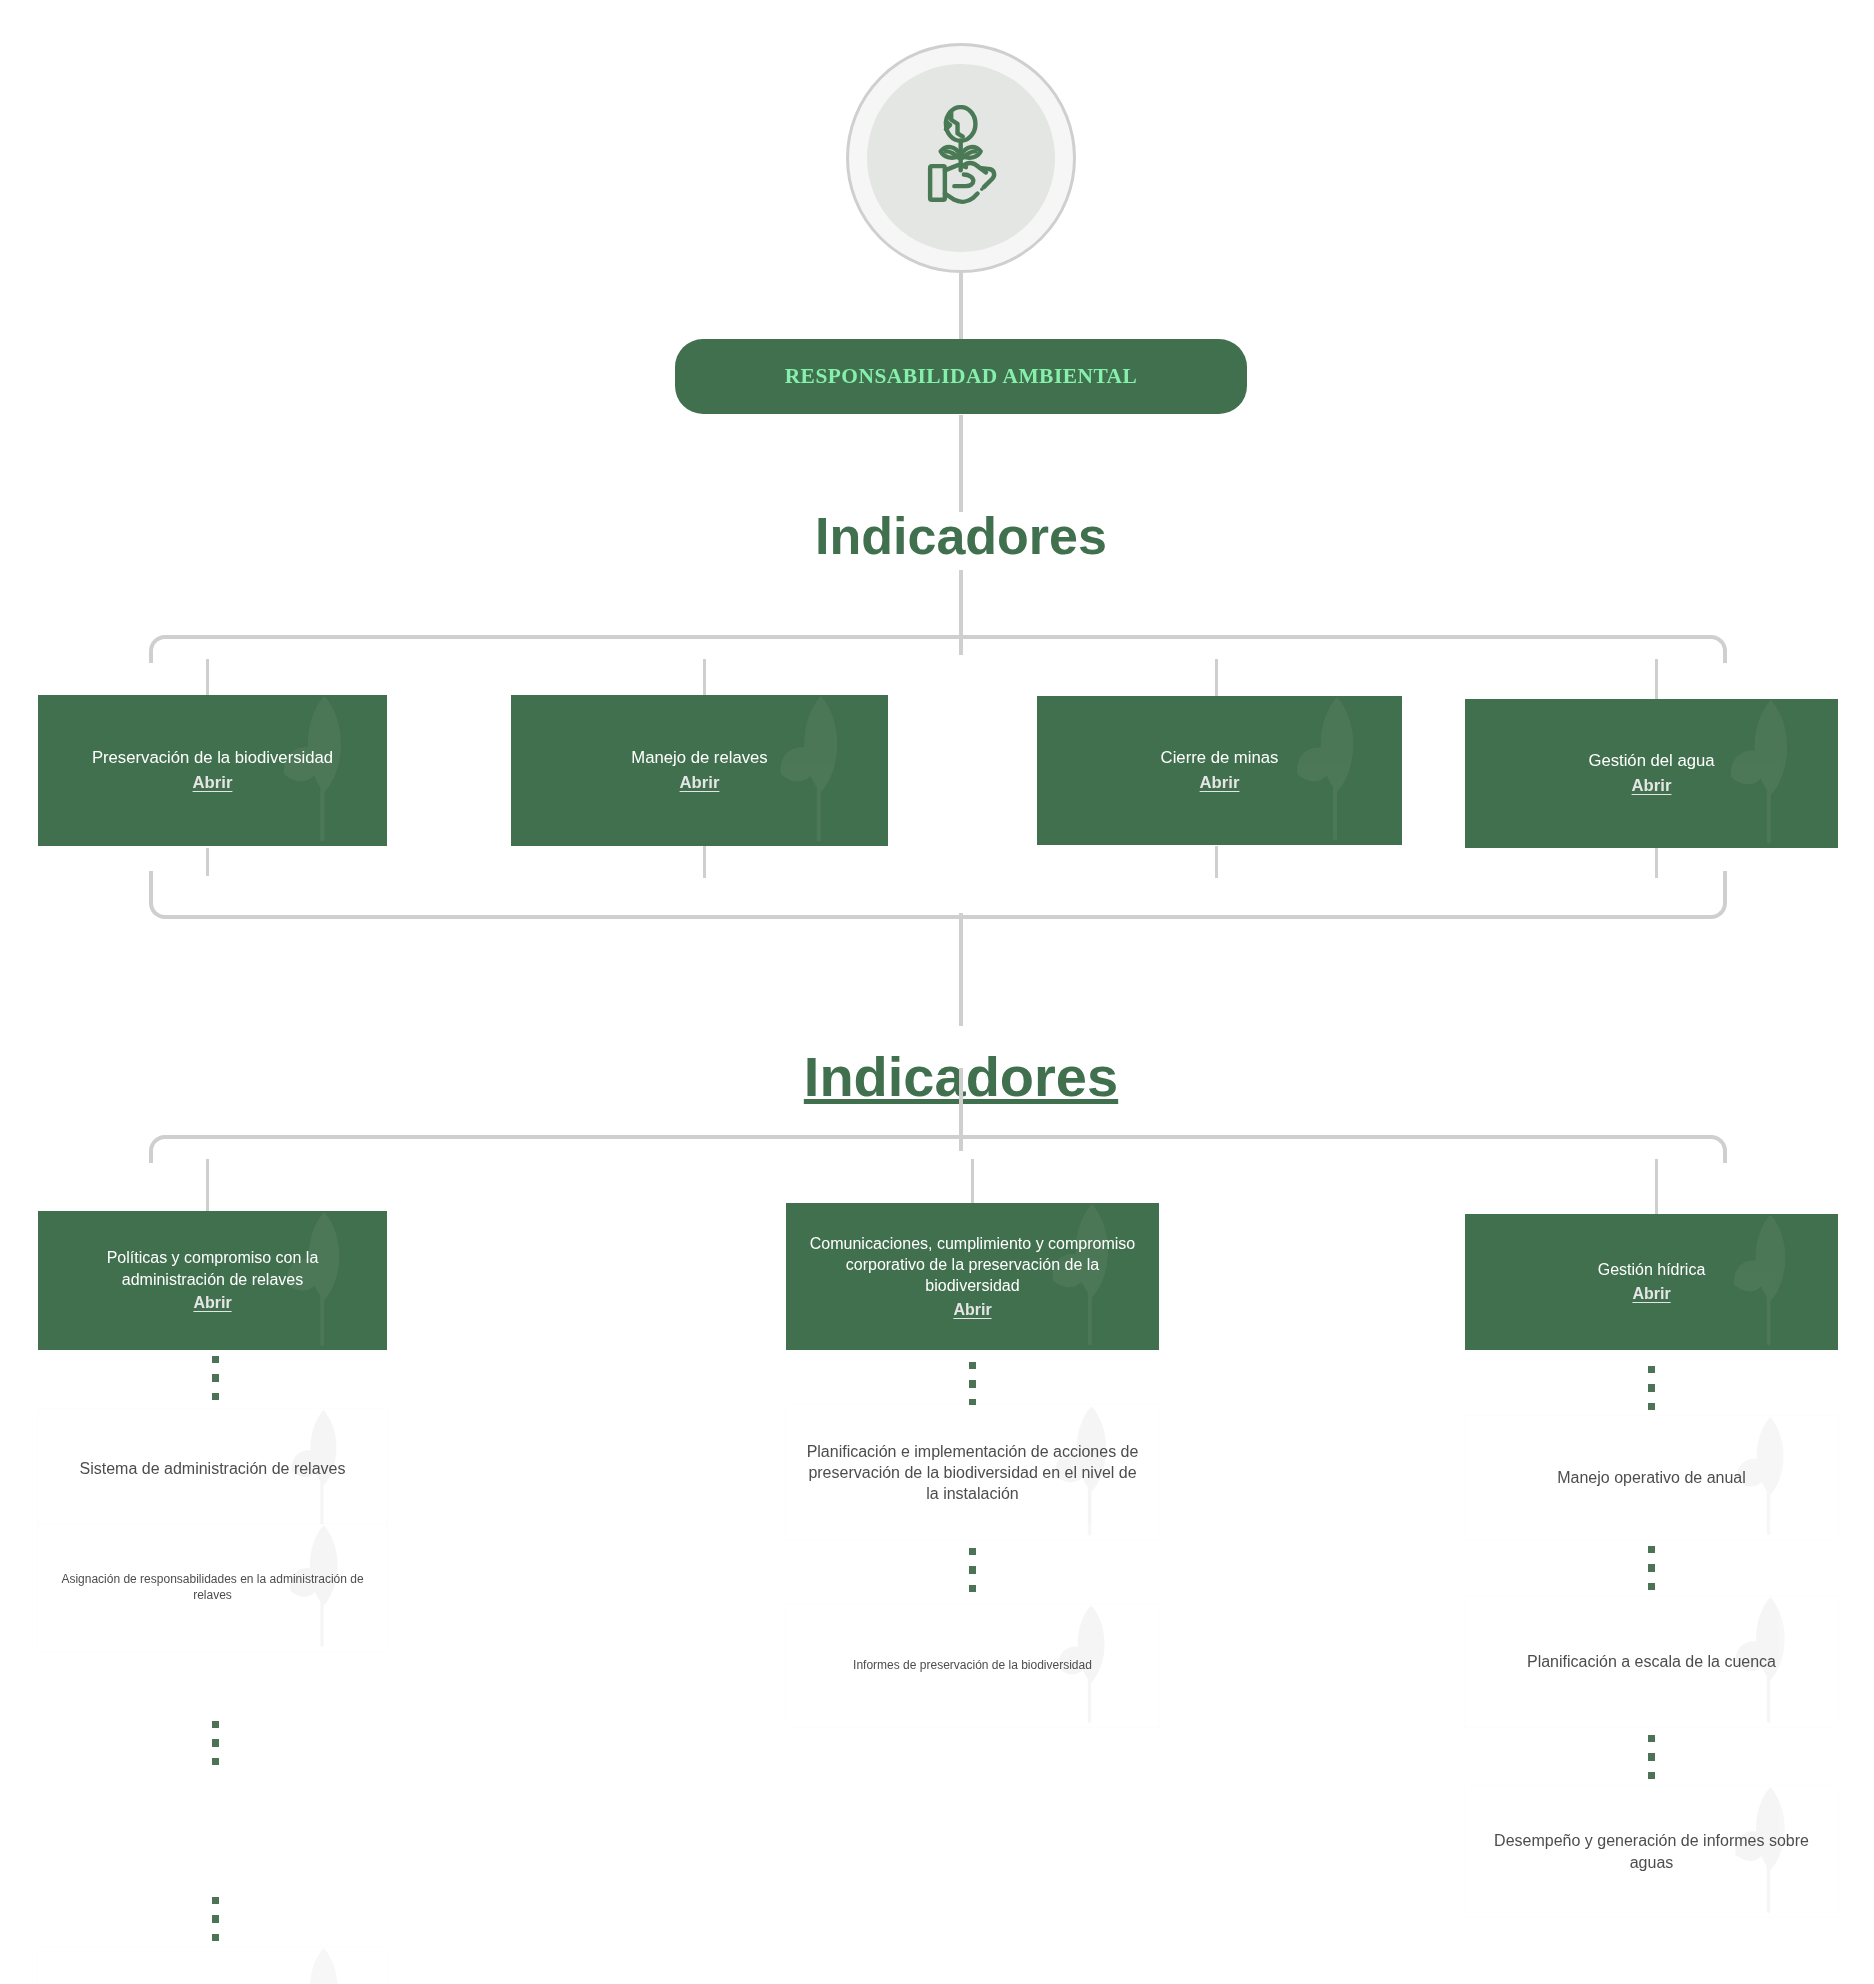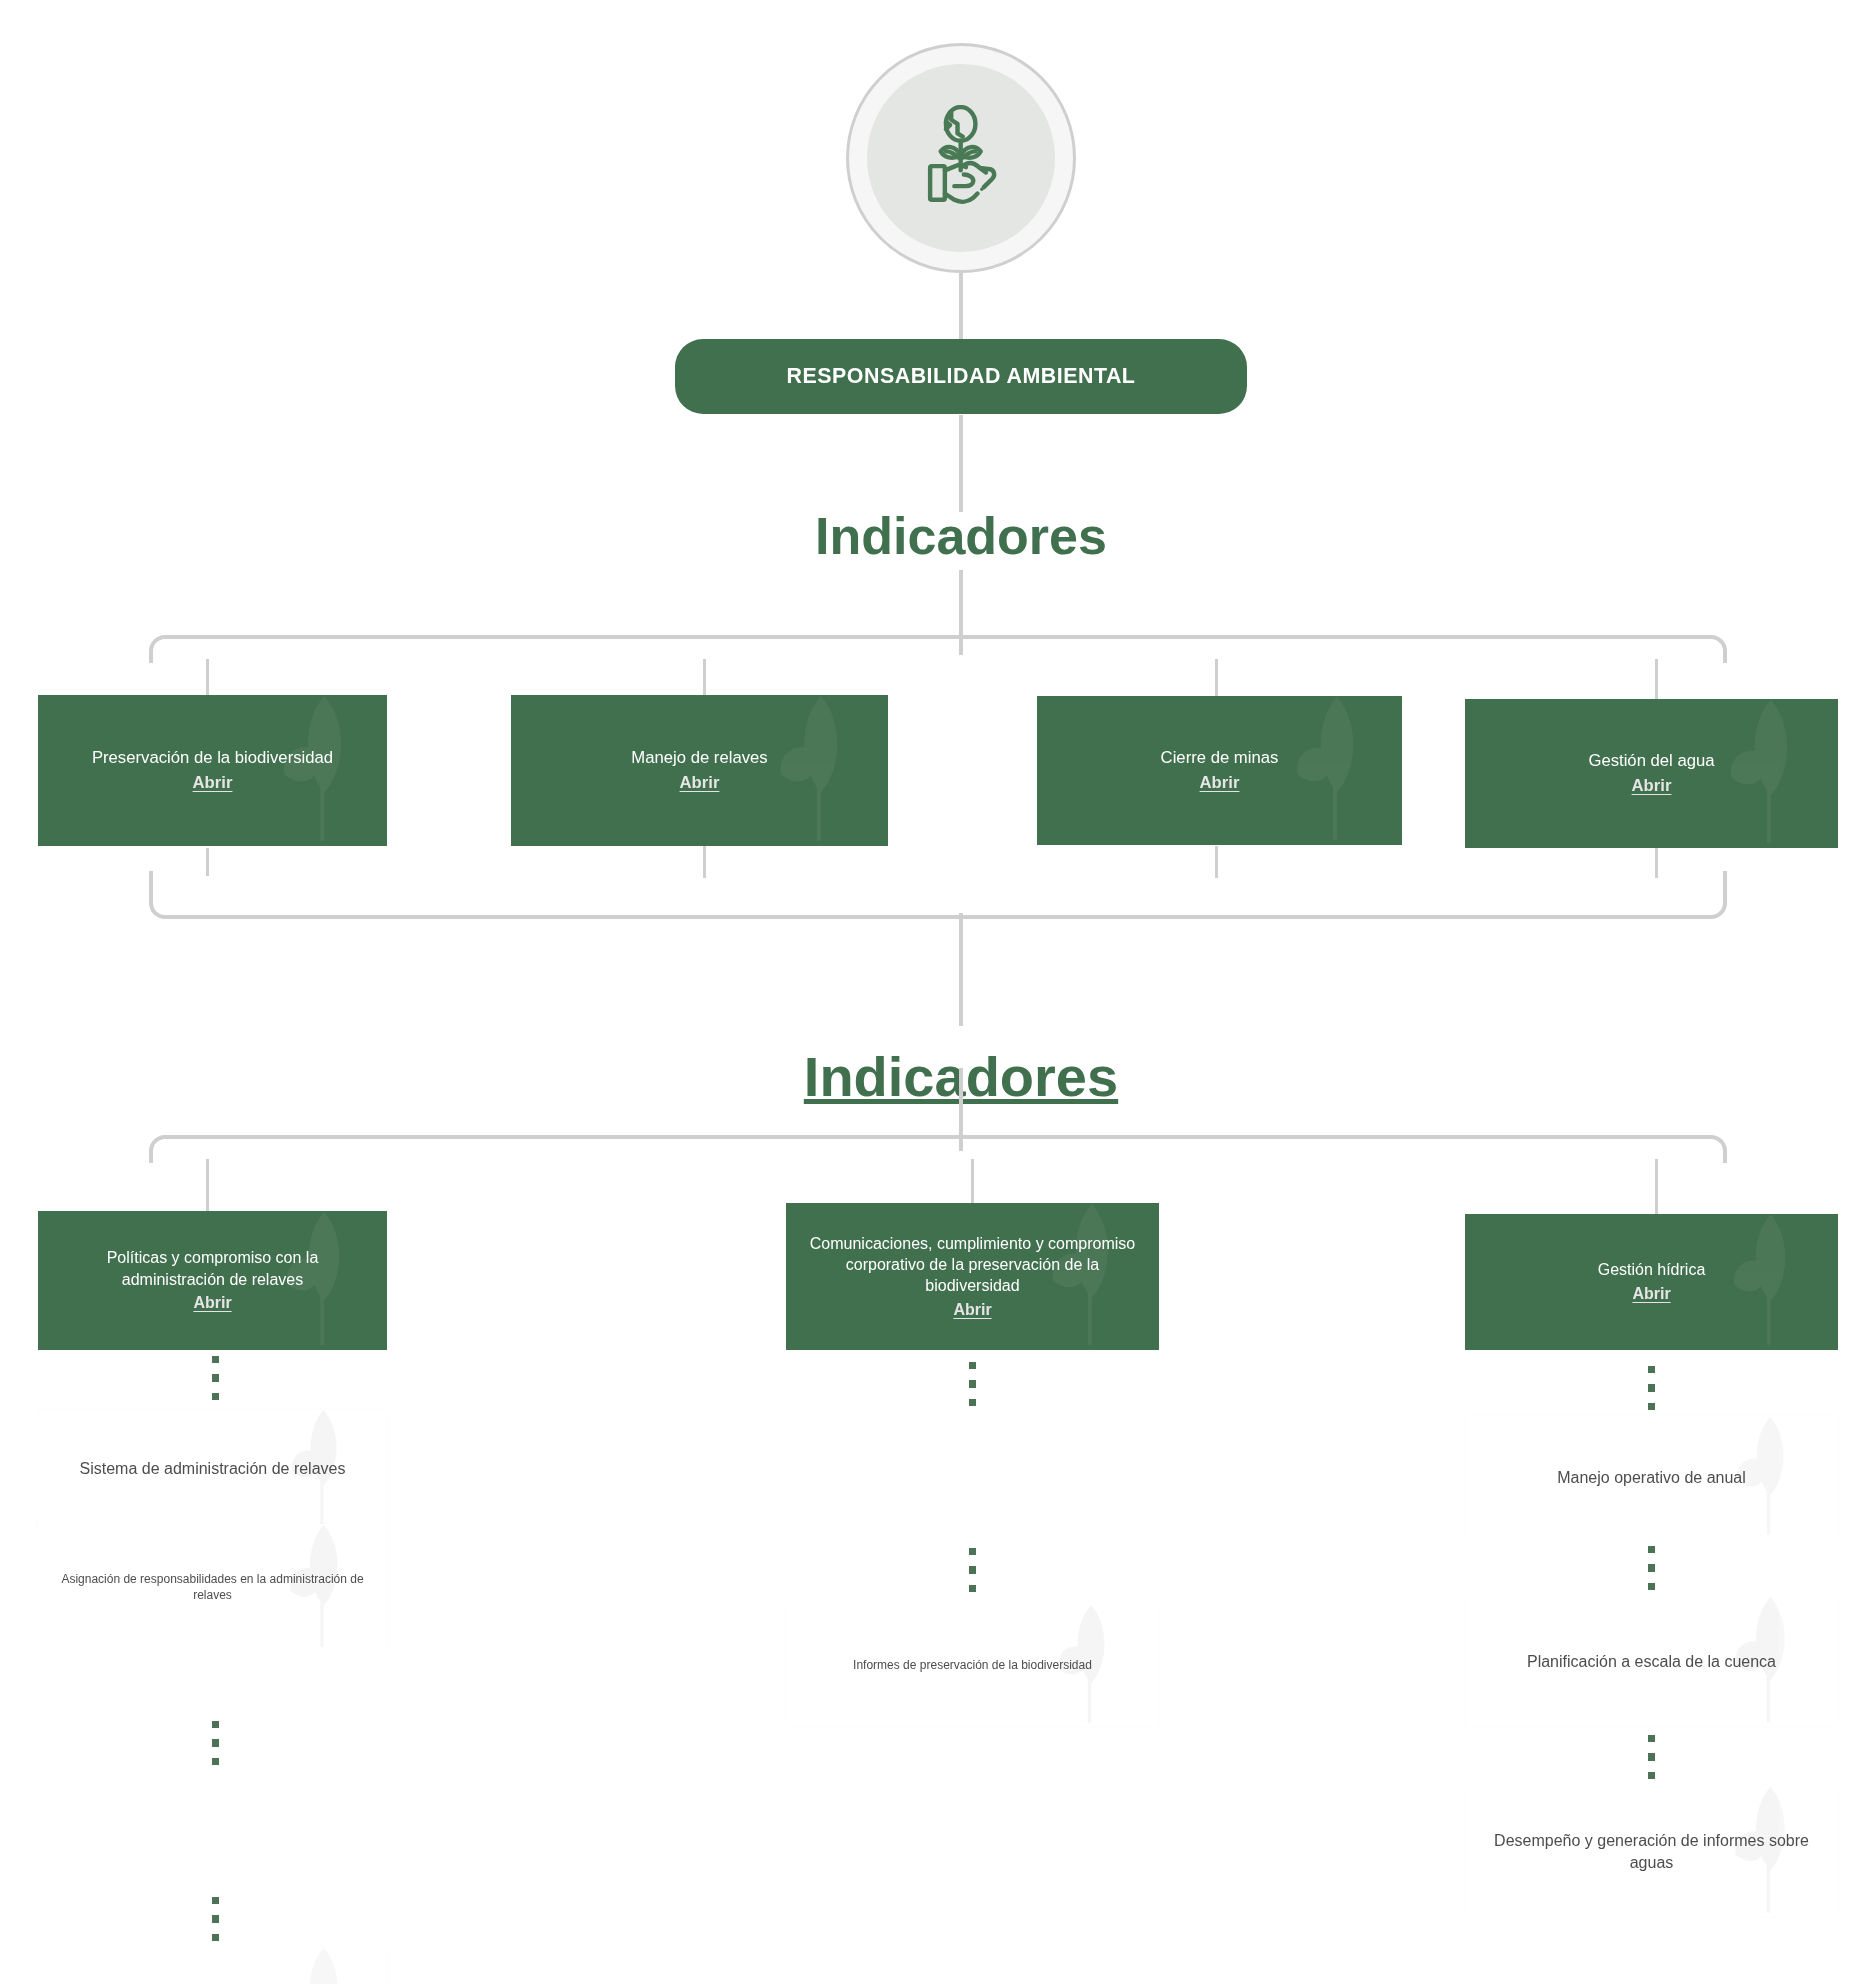--- a/index.html
+++ b/index.html
@@ -40,23 +40,24 @@
     display:flex; align-items:center; justify-content:center;
   }
   .emblem svg{ width:56%; height:56%; display:block; }
 
   
   .banner{
     position:absolute;
     background:#41704e;
     border-radius:28px;
     display:flex; align-items:center; justify-content:center;
-    color:#ffffff;
+    color:#86efac;
     font-weight:bold;
     letter-spacing:0.5px;
+    font-family:Liberation Serif, serif;
   }
 
   
   .section-title{
     position:absolute;
     color:#41704e;
     font-weight:bold;
     text-align:center;
     white-space:nowrap;
   }
@@ -298,20 +299,30 @@
       <span class="open-link">Abrir</span>
     </div>
   </div>
 
   <div class="dotline" style="left:969px; top:1362px; height:44px;">
     <i></i>
       <i></i>
       <i></i>
   </div>
 
+  <div class="card white" style="left:786px; top:1405px; width:373px; height:135px; font-size:16px;">
+    <svg class="leafwm" viewBox="0 0 100 200">
+      <g fill="#2f3a31" opacity="0.042">
+        <path d="M55 8 C82 38 82 96 55 126 C28 96 28 38 55 8 Z"></path>
+        <path d="M52 76 C24 62 2 78 6 104 C30 124 52 108 52 76 Z"></path>
+        <rect x="50" y="78" width="5" height="108" rx="2"></rect>
+      </g>
+    </svg>
+    <div class="body">Planificación e implementación de acciones de preservación de la biodiversidad en el nivel de la instalación</div>
+  </div>
 
   <div class="dotline" style="left:969px; top:1548px; height:44px;">
     <i></i>
       <i></i>
       <i></i>
   </div>
 
   <div class="card white" style="left:786px; top:1604px; width:373px; height:123px; font-size:12px;">
     <svg class="leafwm" viewBox="0 0 100 200">
       <g fill="#2f3a31" opacity="0.042">

